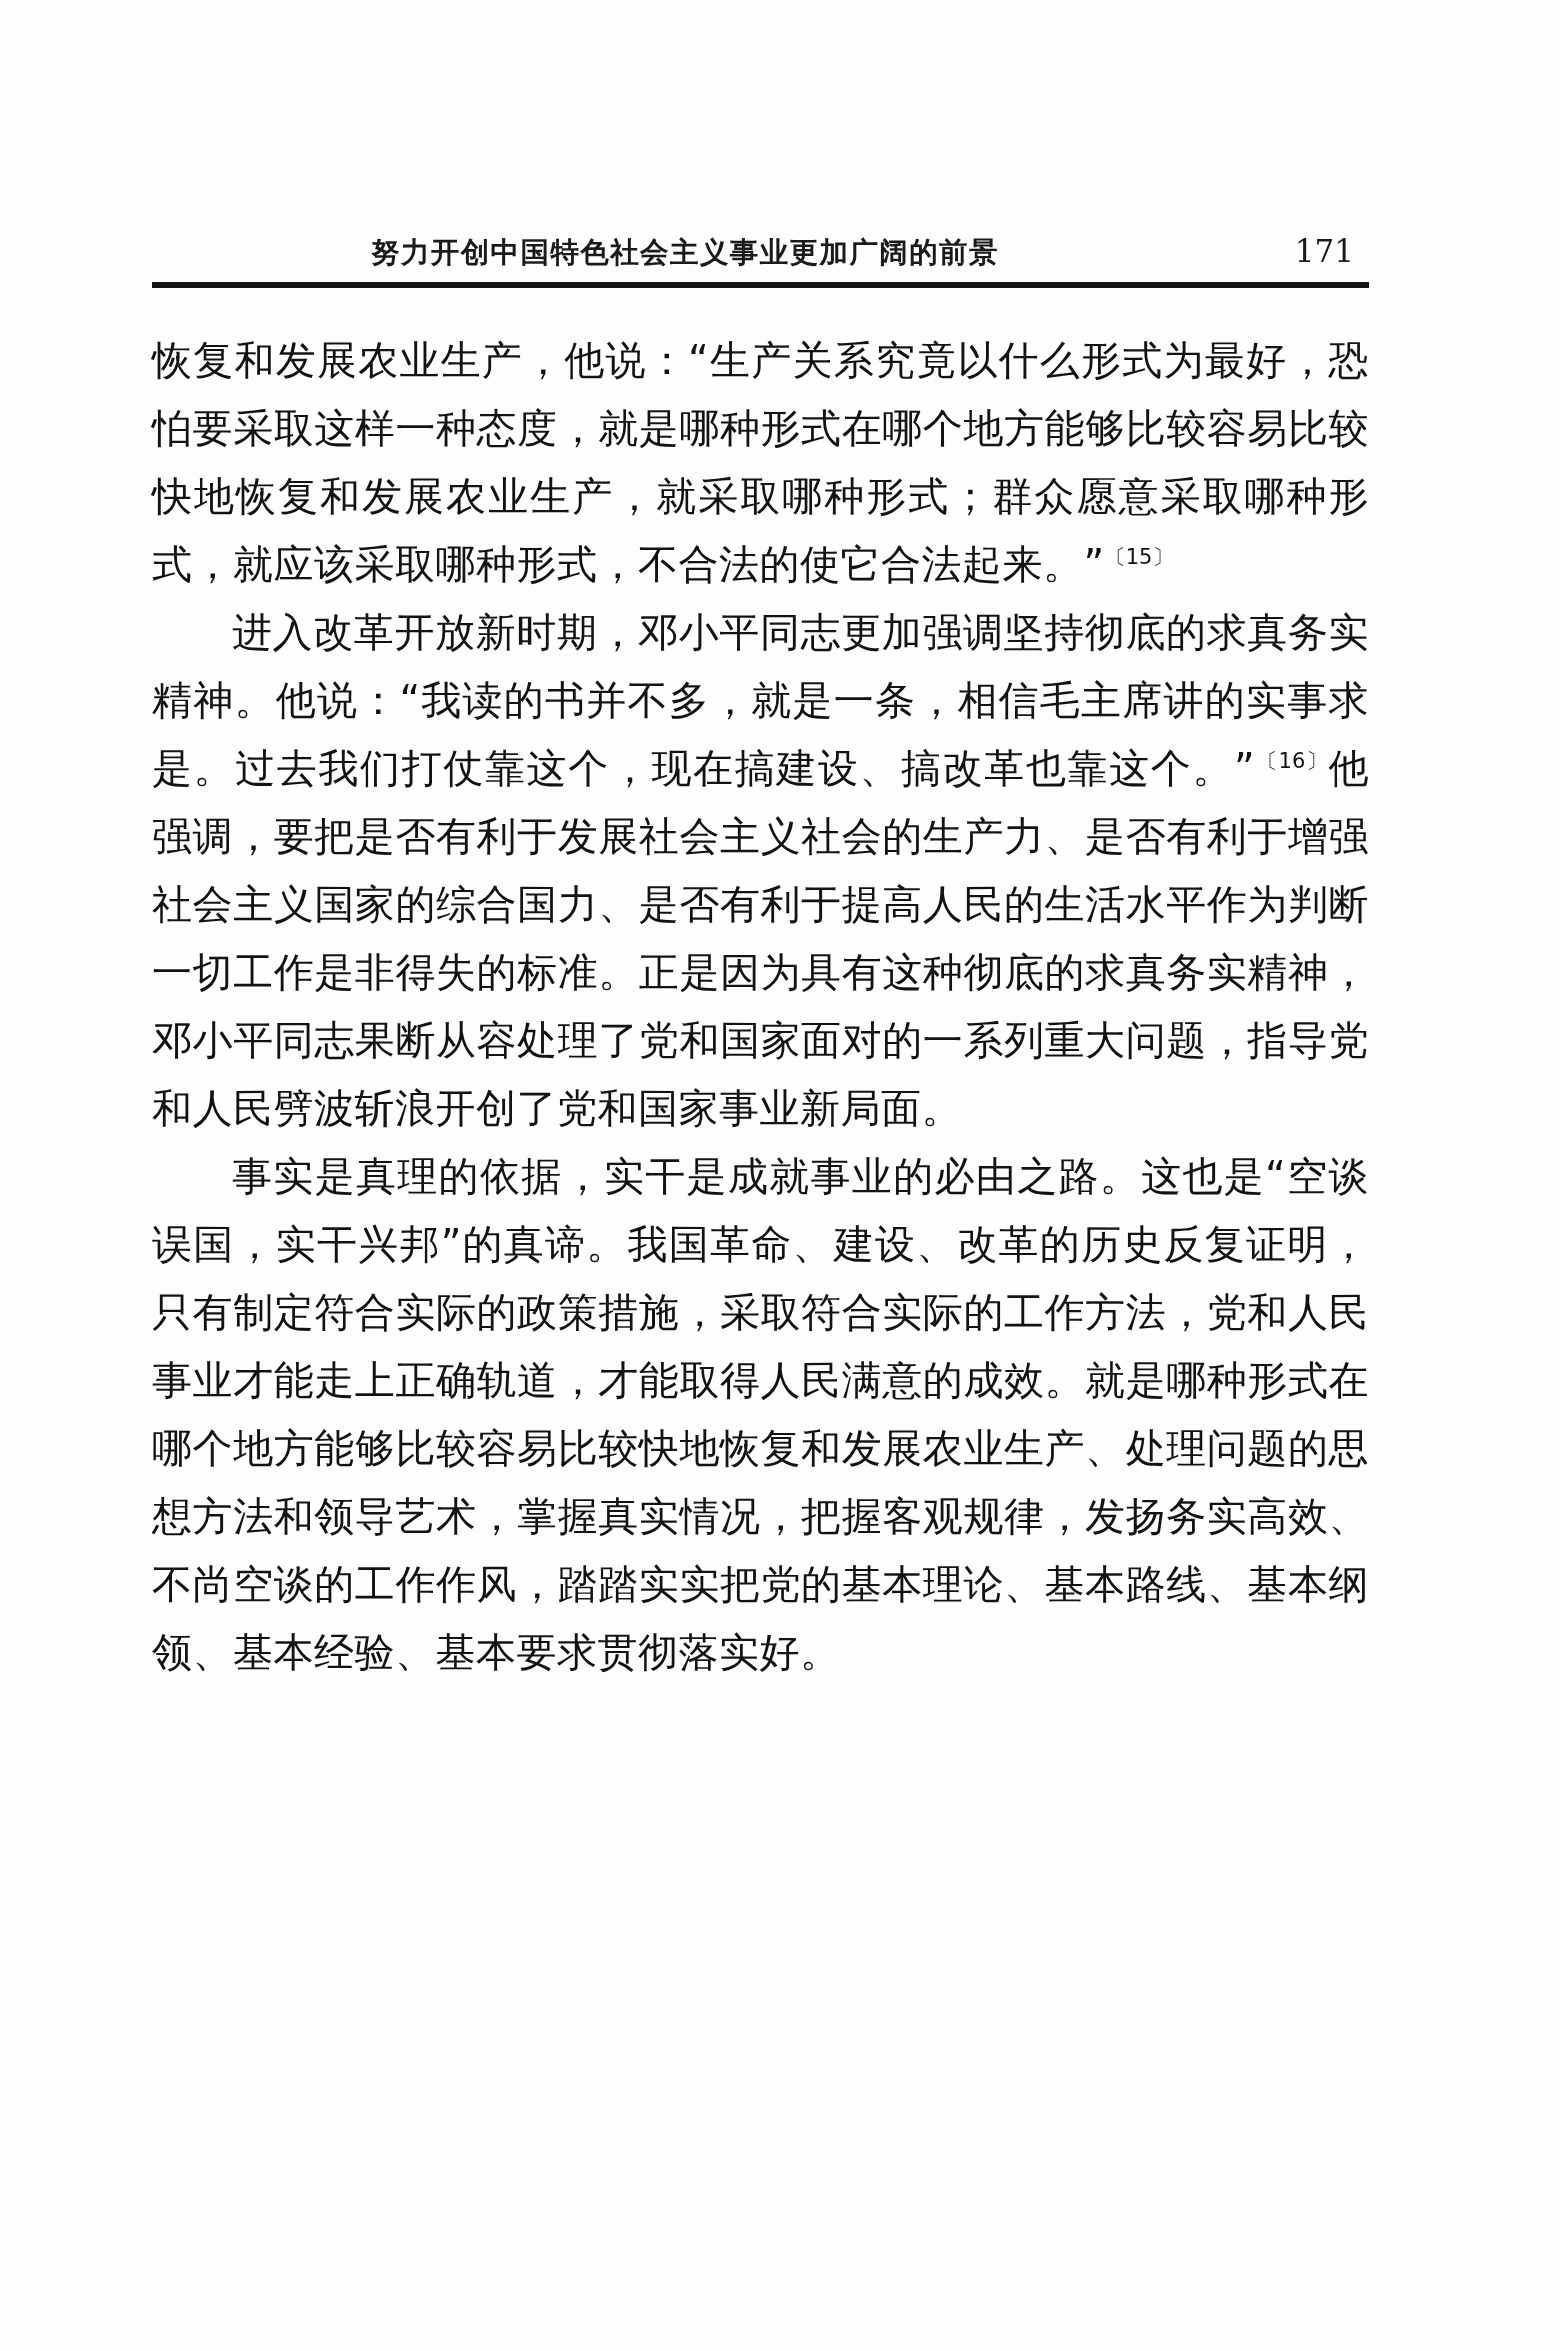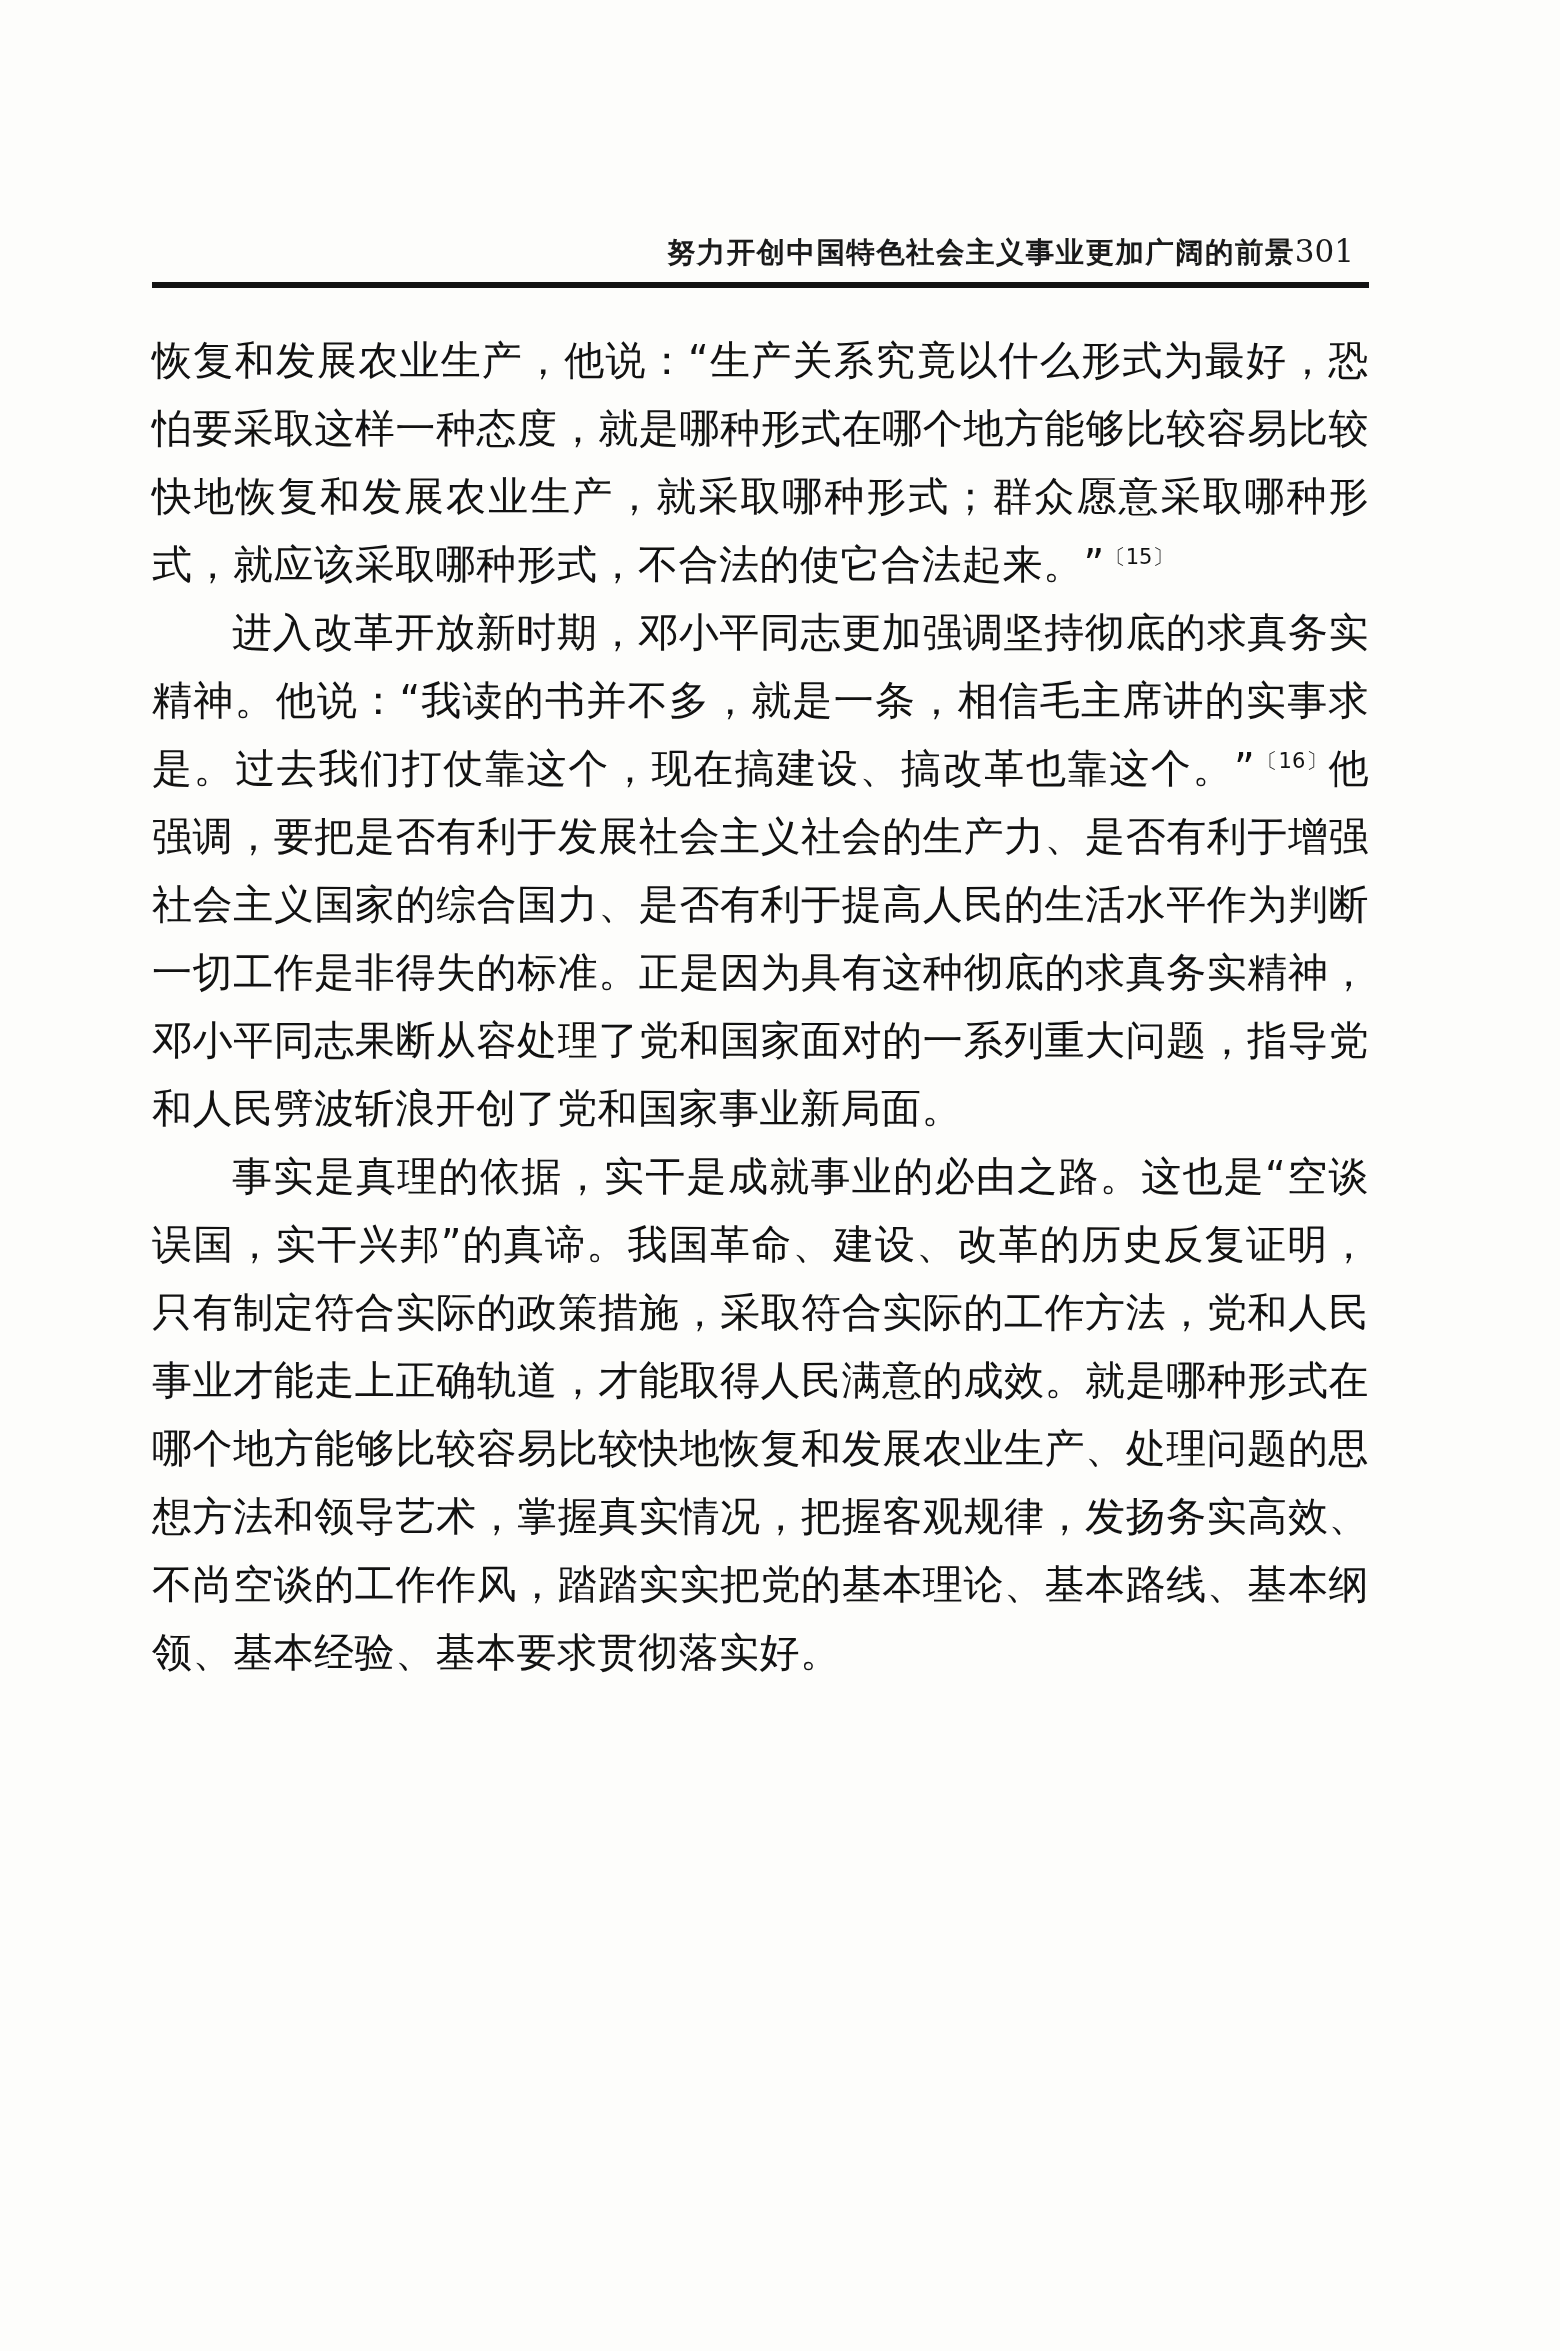--- a/index.html
+++ b/index.html
@@ -28,21 +28,21 @@
     left: 152px;
     top: 204px;
     width: 1217px;
   }
   
   .header {
     position: relative;
     height: 63px;
     display: flex;
     align-items: flex-end;
-    justify-content: flex-end;
+    justify-content: space-between;
   }
   .header-title {
     font-size: 28.5px;
     letter-spacing: 1.4px;
     color: #1a1a1a;
     padding-left: 219px;
     line-height: 1;
     font-family: "DejaVu Sans", "Liberation Sans", sans-serif;
     font-weight: 600;
   }
@@ -86,21 +86,21 @@
   }
 </style>
 </head>
 <body>
 
 <div class="page">
   <div class="page-inner">
 
     <div class="header">
       <div class="header-title">努力开创中国特色社会主义事业更加广阔的前景</div>
-      <div class="header-page-number">301</div>
+      <div class="header-page-number">171</div>
     </div>
     <div class="header-rule"></div>
 
     <div class="body-text">
 
       <p class="para"><span>恢复和发展农业生产，他说：“生产关系究竟以什么形式为最好，恐怕要采取这样一种态度，就是哪种形式在哪个地方能够比较容易比较快地恢复和发展农业生产，就采取哪种形式；群众愿意采取哪种形式，就应该采取哪种形式，不合法的使它合法起来。”</span><span class="sup">〔15〕</span><span></span></p>
 
       <p class="para indent"><span>进入改革开放新时期，邓小平同志更加强调坚持彻底的求真务实精神。他说：“我读的书并不多，就是一条，相信毛主席讲的实事求是。过去我们打仗靠这个，现在搞建设、搞改革也靠这个。”</span><span class="sup">〔16〕</span><span>他强调，要把是否有利于发展社会主义社会的生产力、是否有利于增强社会主义国家的综合国力、是否有利于提高人民的生活水平作为判断一切工作是非得失的标准。正是因为具有这种彻底的求真务实精神，邓小平同志果断从容处理了党和国家面对的一系列重大问题，指导党和人民劈波斩浪开创了党和国家事业新局面。</span></p>
 
       <p class="para indent"><span>事实是真理的依据，实干是成就事业的必由之路。这也是“空谈误国，实干兴邦”的真谛。我国革命、建设、改革的历史反复证明，只有制定符合实际的政策措施，采取符合实际的工作方法，党和人民事业才能走上正确轨道，才能取得人民满意的成效。就是哪种形式在哪个地方能够比较容易比较快地恢复和发展农业生产、处理问题的思想方法和领导艺术，掌握真实情况，把握客观规律，发扬务实高效、不尚空谈的工作作风，踏踏实实把党的基本理论、基本路线、基本纲领、基本经验、基本要求贯彻落实好。</span><span class="sup"></span><span></span></p>

